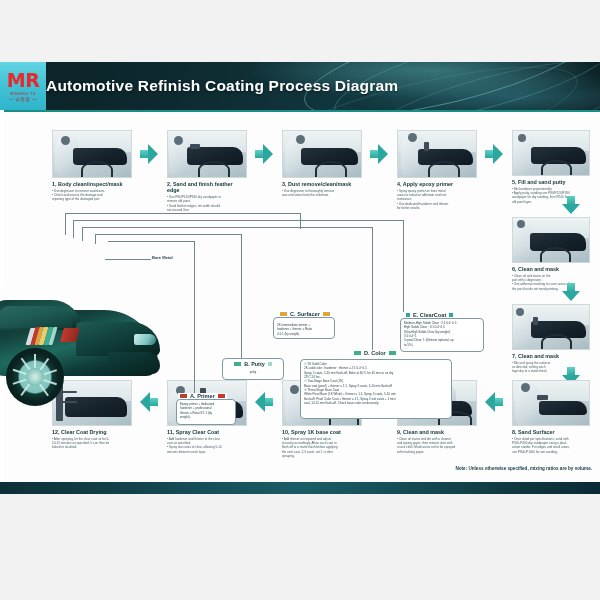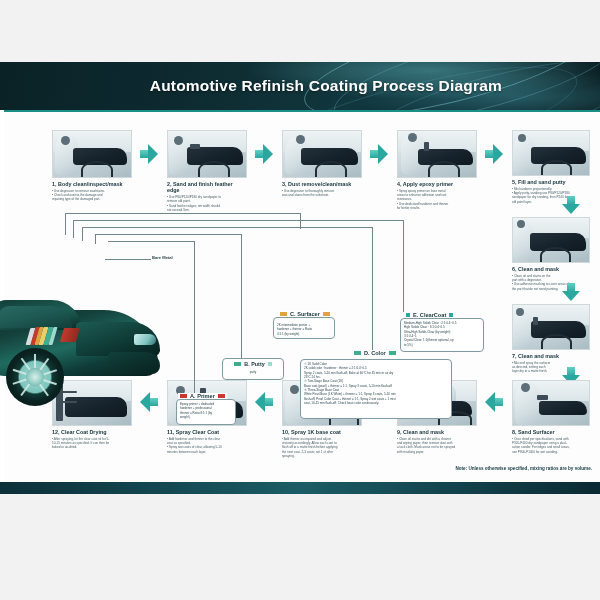--- a/index.html
+++ b/index.html
@@ -97,21 +97,21 @@
     margin-top: 1px;
     white-space: nowrap;
   }
 
   #banner-title {
     position: absolute;
     left: 46px; top: 0;
     width: 456px;
     height: 48px;
     line-height: 48px;
-    text-align: right;
+    text-align: left;
     color: #ffffff;
     font-size: 15.5px;
     font-weight: bold;
     letter-spacing: 0.2px;
     z-index: 2;
     text-shadow: 0 1px 2px rgba(0,0,0,0.5);
   }
 
   
   .step {
@@ -368,20 +368,25 @@
   <div id="top-strip"></div>
 
   <div id="poster">
 
     <div id="banner">
       <div class="swirl" id="sw1"></div>
       <div class="swirl" id="sw2"></div>
       <div class="swirl" id="sw3"></div>
       <div class="swirl" id="sw4"></div>
 
+      <div id="logo-box">
+        <div id="logo-mark">MR</div>
+        <div id="logo-latin">MINGHUI TU</div>
+        <div id="logo-cjk">— 论客客 —</div>
+      </div>
 
       <div id="banner-title">Automotive Refinish Coating Process Diagram</div>
     </div>
     <div id="banner-underline"></div>
     <div id="poster-left-edge"></div>
 
     <div class="step" style="left:52px; top:68px; width:78px;">
       <div class="step-photo" style="height:46px;">
         <div class="ph-sky"></div>
         <div class="ph-worker" style="left:2px; top:4px; width:24px; height:40px;"></div>

